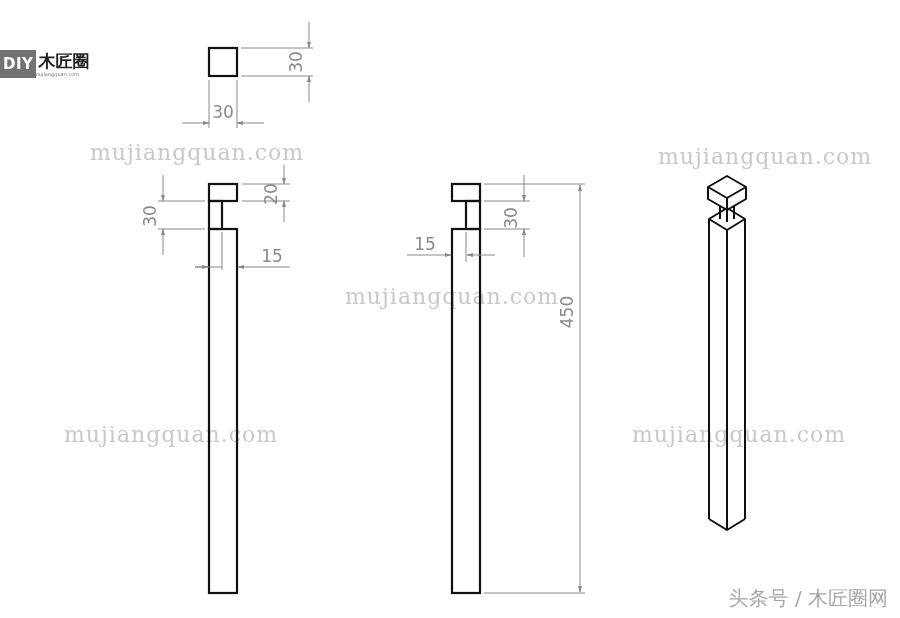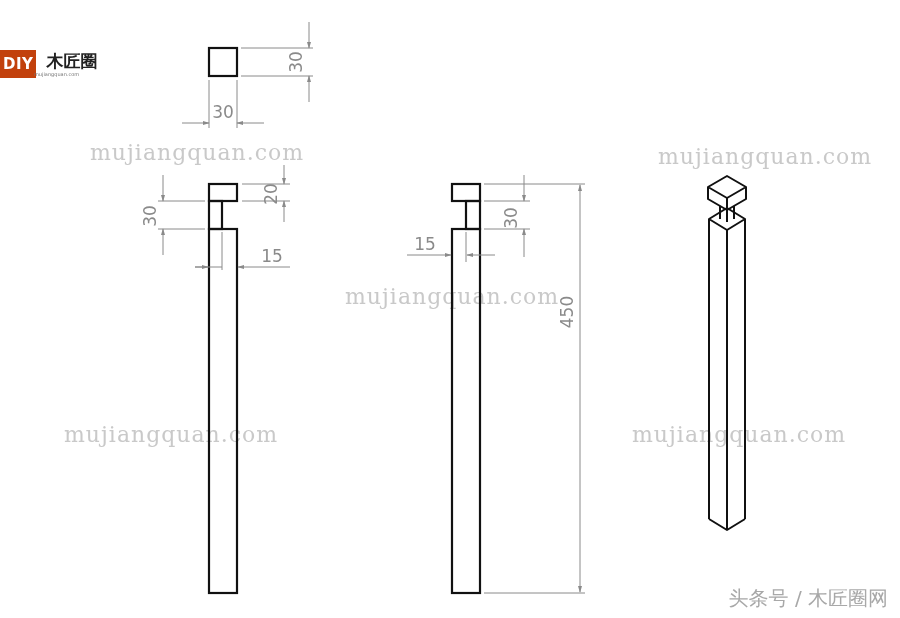--- a/index.html
+++ b/index.html
@@ -1,20 +1,20 @@
 <!DOCTYPE html>
 <html><head>
   <meta charset="utf-8">
   <style>
     html, body { margin:0; padding:0; background:#ffffff; }
     body { width:900px; height:618px; position:relative; overflow:hidden; font-family:"DejaVu Sans", sans-serif; }
     #drawing { position:absolute; left:0; top:0; width:900px; height:618px; }
     .logo { position:absolute; left:0; top:50px; height:28px; display:flex; align-items:center; }
-    .logo-diy { background:#c2410c; color:#fff; font-weight:bold; font-size:15px; height:28px; line-height:28px; padding:0 3px; font-family:"DejaVu Sans", sans-serif; letter-spacing:0.5px; }
-    .logo-cn { font-weight:bold; font-size:17px; color:#222; margin-left:10px; line-height:1; position:relative; top:-3px; font-family:"DejaVu Sans", sans-serif; }
+    .logo-diy { background:#737373; color:#fff; font-weight:bold; font-size:15px; height:28px; line-height:28px; padding:0 3px; font-family:"DejaVu Sans", sans-serif; letter-spacing:0.5px; }
+    .logo-cn { font-weight:bold; font-size:17px; color:#222; margin-left:2px; line-height:1; position:relative; top:-3px; font-family:"DejaVu Sans", sans-serif; }
     .logo-sub { position:absolute; left:34px; top:21px; font-size:5px; color:#777; font-family:"DejaVu Sans", sans-serif; }
     .wm { position:absolute; font-family:"DejaVu Serif", serif; font-size:22px; color:#c9c9c9; letter-spacing:1px; }
     .credit { position:absolute; right:12px; bottom:6px; font-size:20px; color:#a8a8a8; font-family:"DejaVu Sans", sans-serif; }
     .dim { font-family:"DejaVu Sans", sans-serif; font-size:17px; fill:#8a8a8a; }
   </style>
 </head>
 <body>
 
 <div class="logo">
   <span class="logo-diy">DIY</span>

